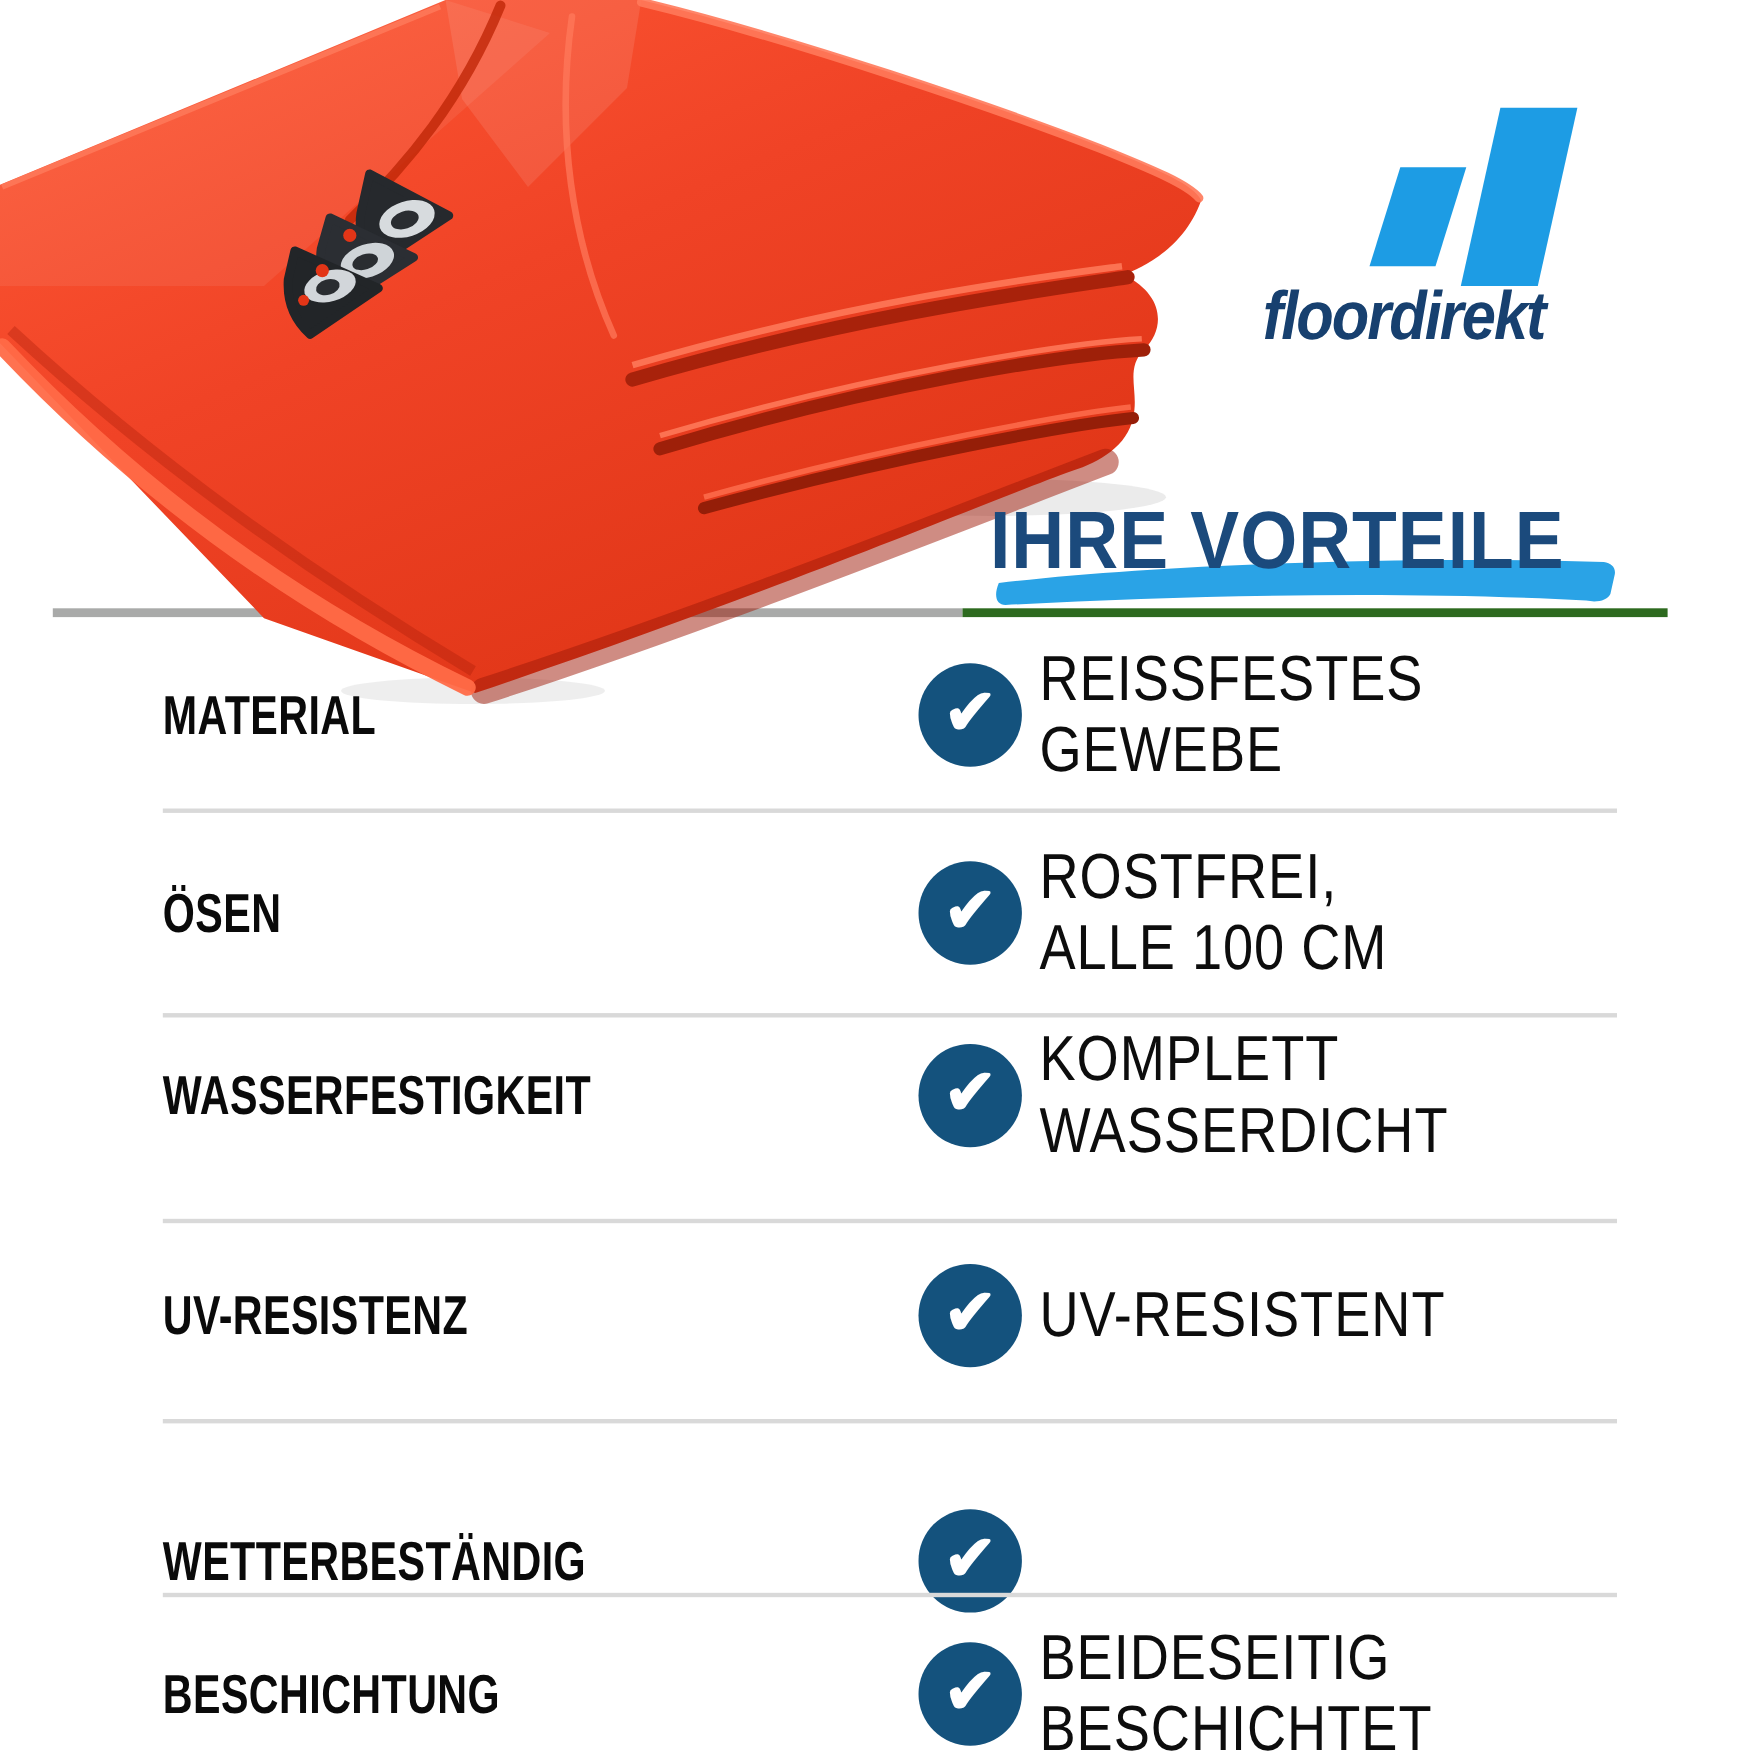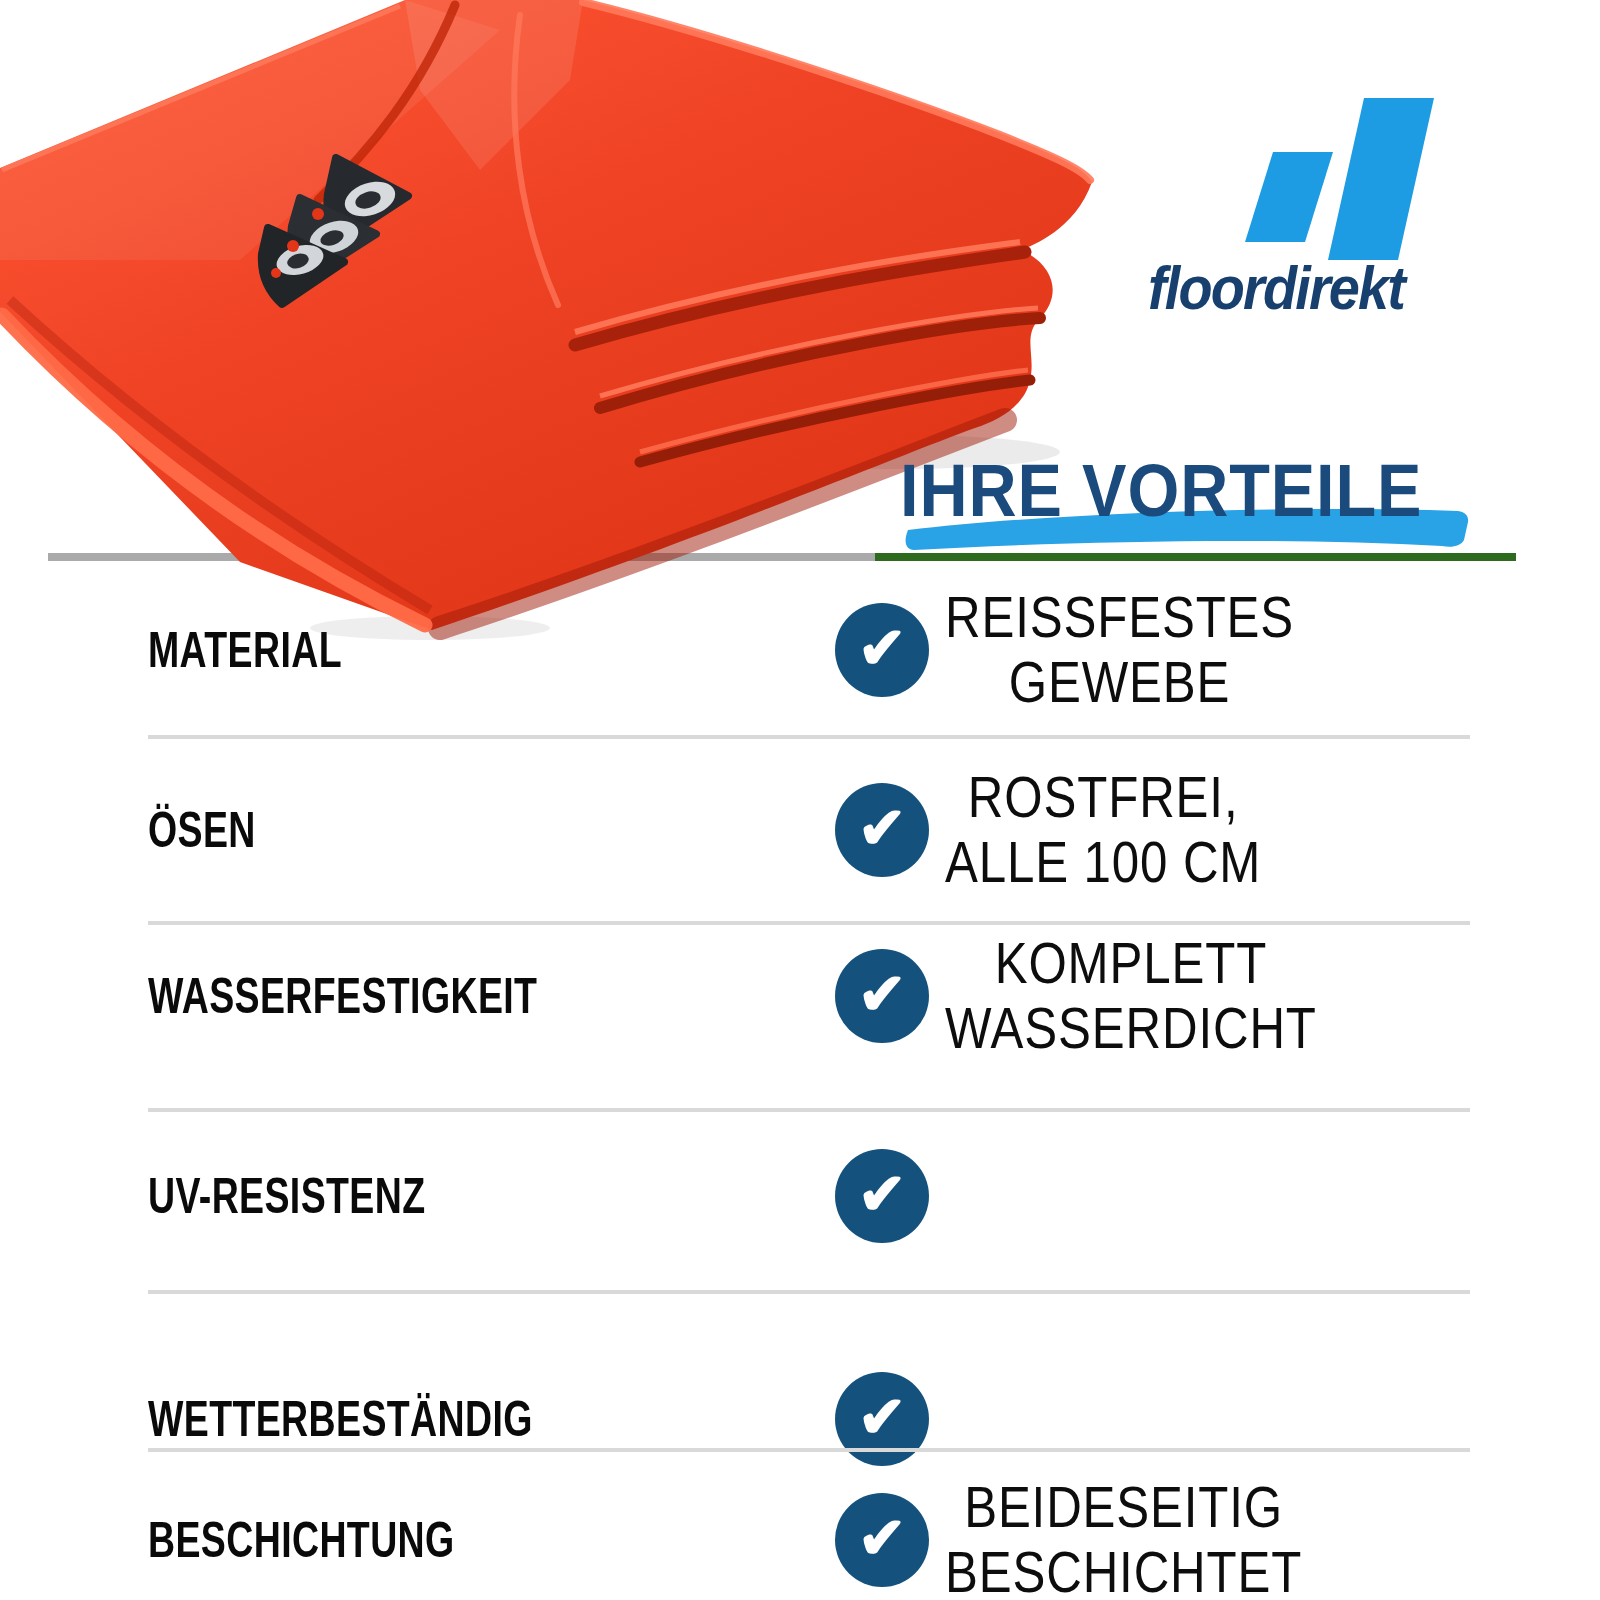--- a/index.html
+++ b/index.html
@@ -24,21 +24,21 @@
     font-size:74px;font-weight:bold;color:#1b4a7c;letter-spacing:1px;
     transform:scaleX(0.90);transform-origin:left center;white-space:nowrap;
   }
   .swoosh{position:absolute;left:898px;top:496px;width:584px;height:62px;z-index:3;}
   
   .rule{position:absolute;height:8px;top:553px;z-index:1;}
   .rule-gray{left:48px;width:827px;background:#a9aaa9;}
   .rule-green{left:875px;width:641px;background:#2d6a1f;}
   .row-divider{position:absolute;left:148px;width:1322px;height:4px;background:#d9d9d9;z-index:1;}
   
-  .feature-row{position:absolute;left:0;width:1600px;height:180px;z-index:1;text-align:center;}
+  .feature-row{position:absolute;left:0;width:1600px;height:180px;z-index:1;}
   .feature-label{
     position:absolute;left:148px;top:50%;transform:translateY(-50%) scaleX(0.75);
     transform-origin:left center;
     font-size:50px;font-weight:bold;color:#0a0a0a;letter-spacing:0.5px;white-space:nowrap;
   }
   .check-badge{
     position:absolute;left:835px;top:50%;transform:translateY(-50%);
     width:94px;height:94px;border-radius:50%;background:#14527d;
     display:flex;align-items:center;justify-content:center;
   }
@@ -160,20 +160,23 @@
         <div class="benefit-line">KOMPLETT</div>
         <div class="benefit-line">WASSERDICHT</div>
       </div>
   </div>
 
   <div class="feature-row" style="top: 1106px; text-decoration: underline;">
     <div class="feature-label">UV-RESISTENZ</div>
     <div class="check-badge">
       <span class="check-glyph">✔</span>
     </div>
+    <div class="benefit-lines">
+        <div class="benefit-line">UV-RESISTENT</div>
+      </div>
   </div>
 
   <div class="feature-row" style="top: 1329px;">
     <div class="feature-label">WETTERBESTÄNDIG</div>
     <div class="check-badge">
       <span class="check-glyph">✔</span>
     </div>
   </div>
 
   <div class="feature-row" style="top: 1450px;">

